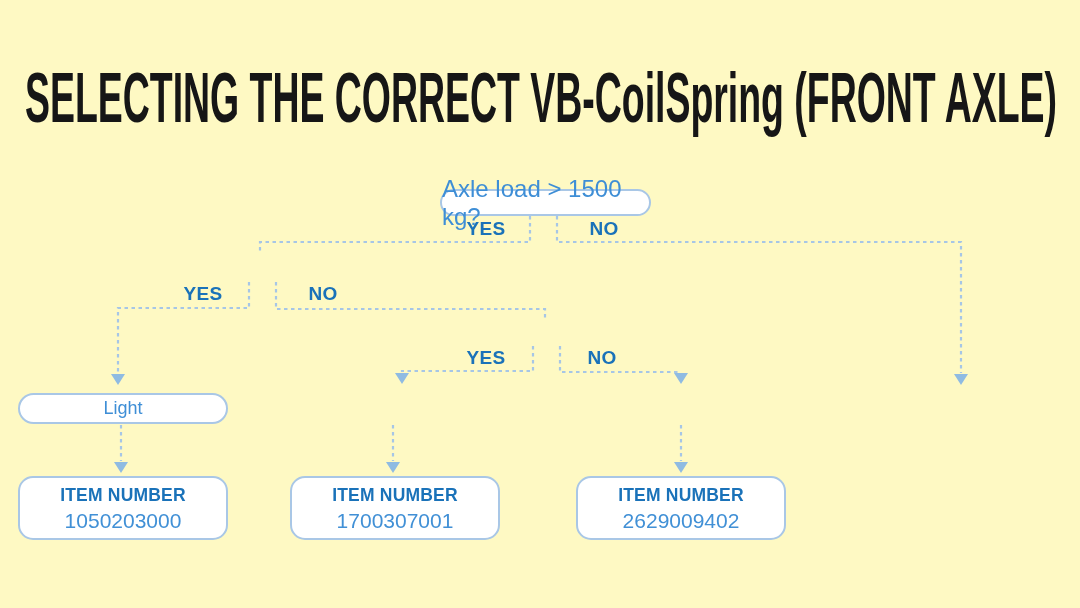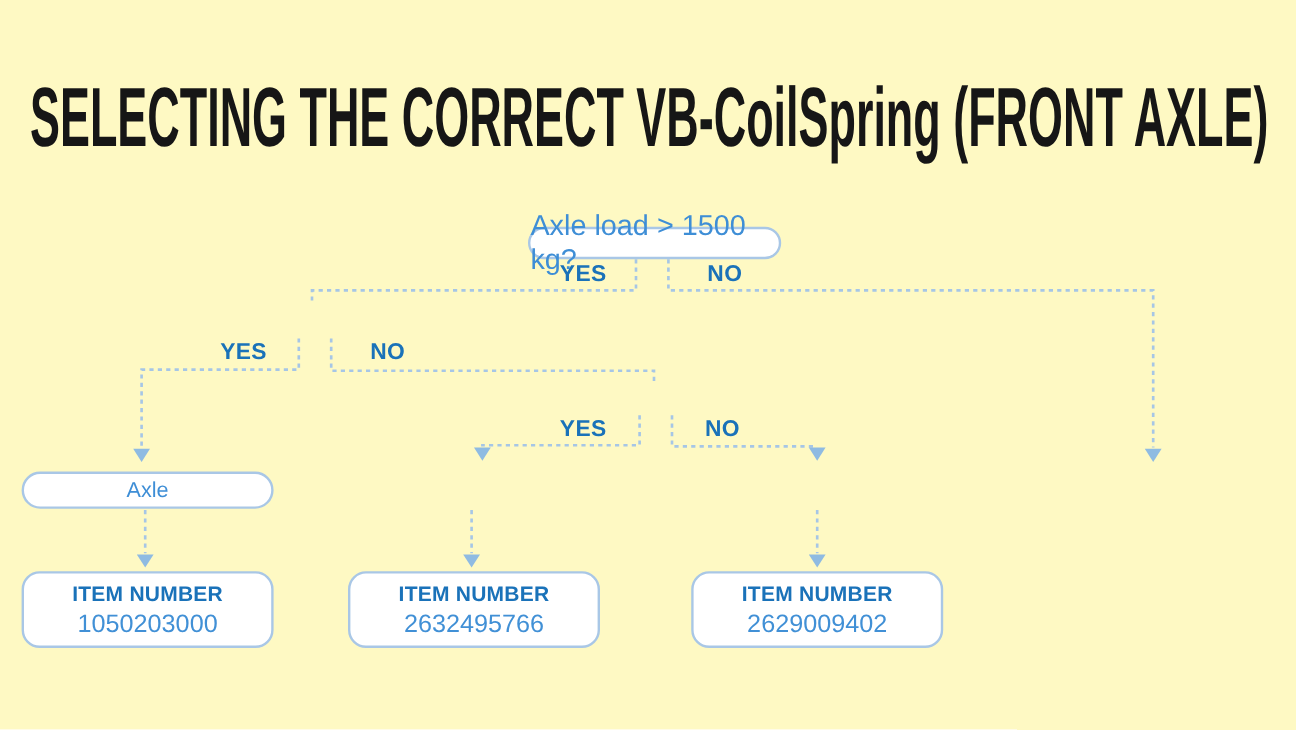--- a/index.html
+++ b/index.html
@@ -65,29 +65,29 @@
   <div class="yn" style="left:446px;top:220px">YES</div>
   <div class="yn" style="left:564px;top:220px">NO</div>
 
   <div class="yn" style="left:163px;top:285px">YES</div>
   <div class="yn" style="left:283px;top:285px">NO</div>
 
   <div class="yn" style="left:446px;top:349px">YES</div>
   <div class="yn" style="left:562px;top:349px">NO</div>
 
   <div class="pill res" style="left:18px;top:393px;width:210px;height:31px">
-    <span>Axle</span>
+    <span>Light</span>
   </div>
 
   <div class="pill item" style="left:18px;top:476px;width:210px;height:64px">
     <span class="lbl">ITEM NUMBER</span>
     <span class="num">1050203000</span>
   </div>
   <div class="pill item" style="left:290px;top:476px;width:210px;height:64px">
     <span class="lbl">ITEM NUMBER</span>
-    <span class="num">2632495766</span>
+    <span class="num">1700307001</span>
   </div>
   <div class="pill item" style="left:576px;top:476px;width:210px;height:64px">
     <span class="lbl">ITEM NUMBER</span>
     <span class="num">2629009402</span>
   </div>
 
 </div>
 
 </body></html>

